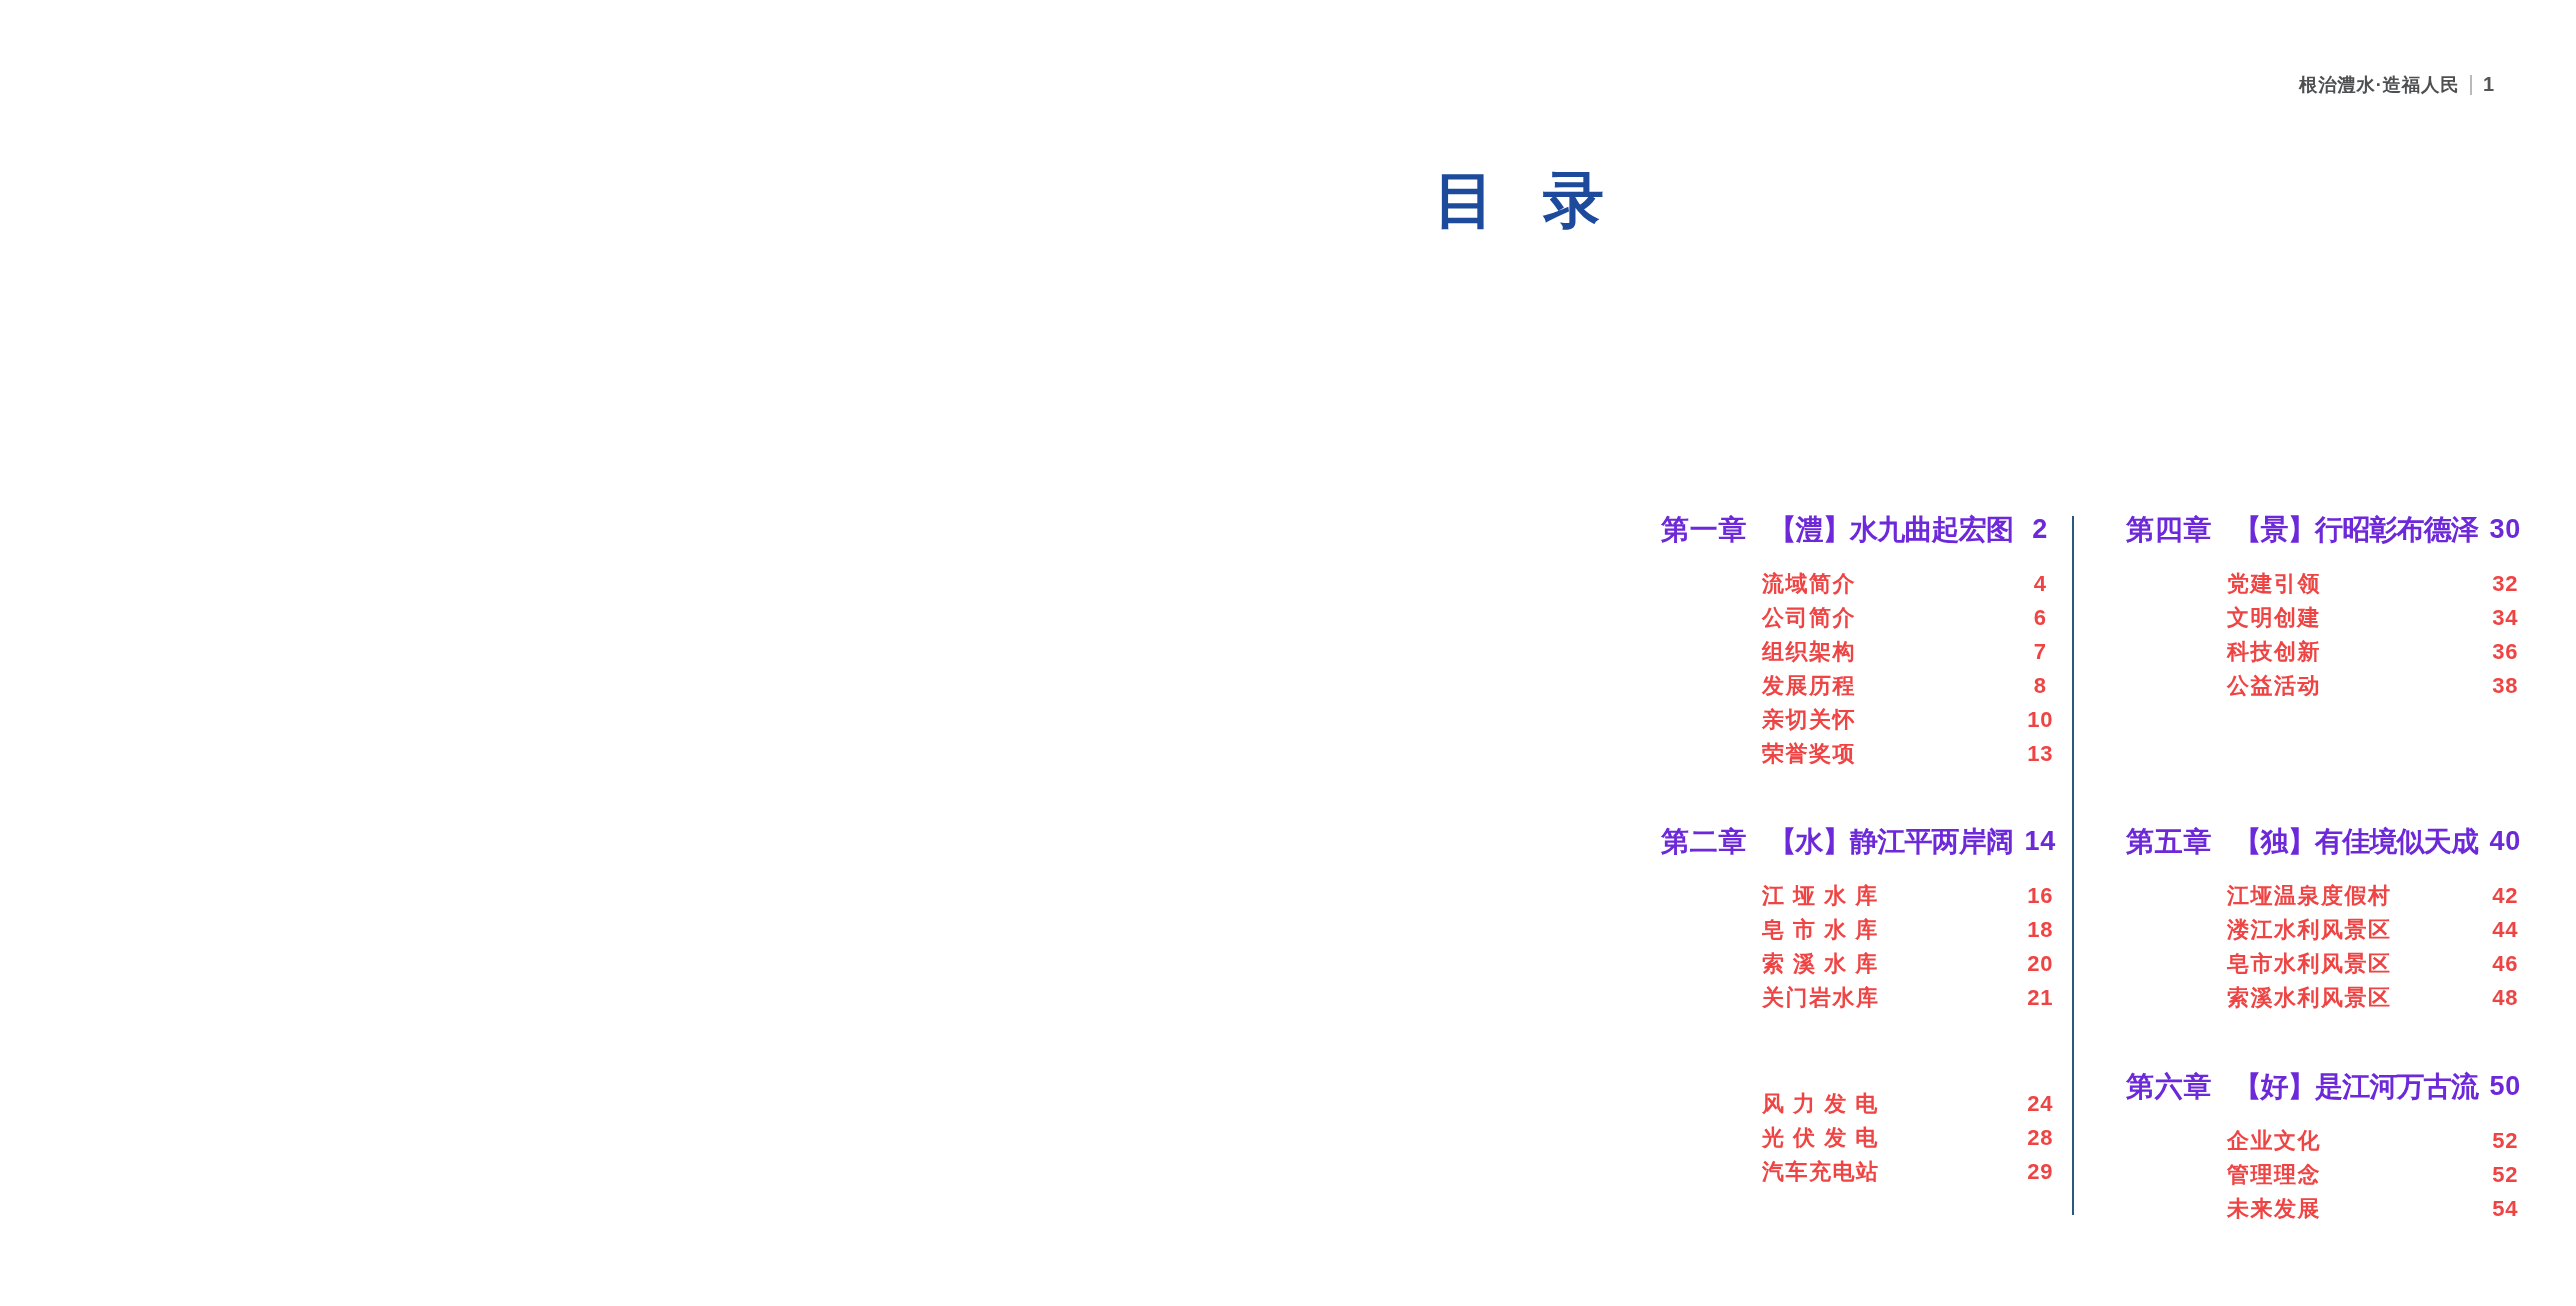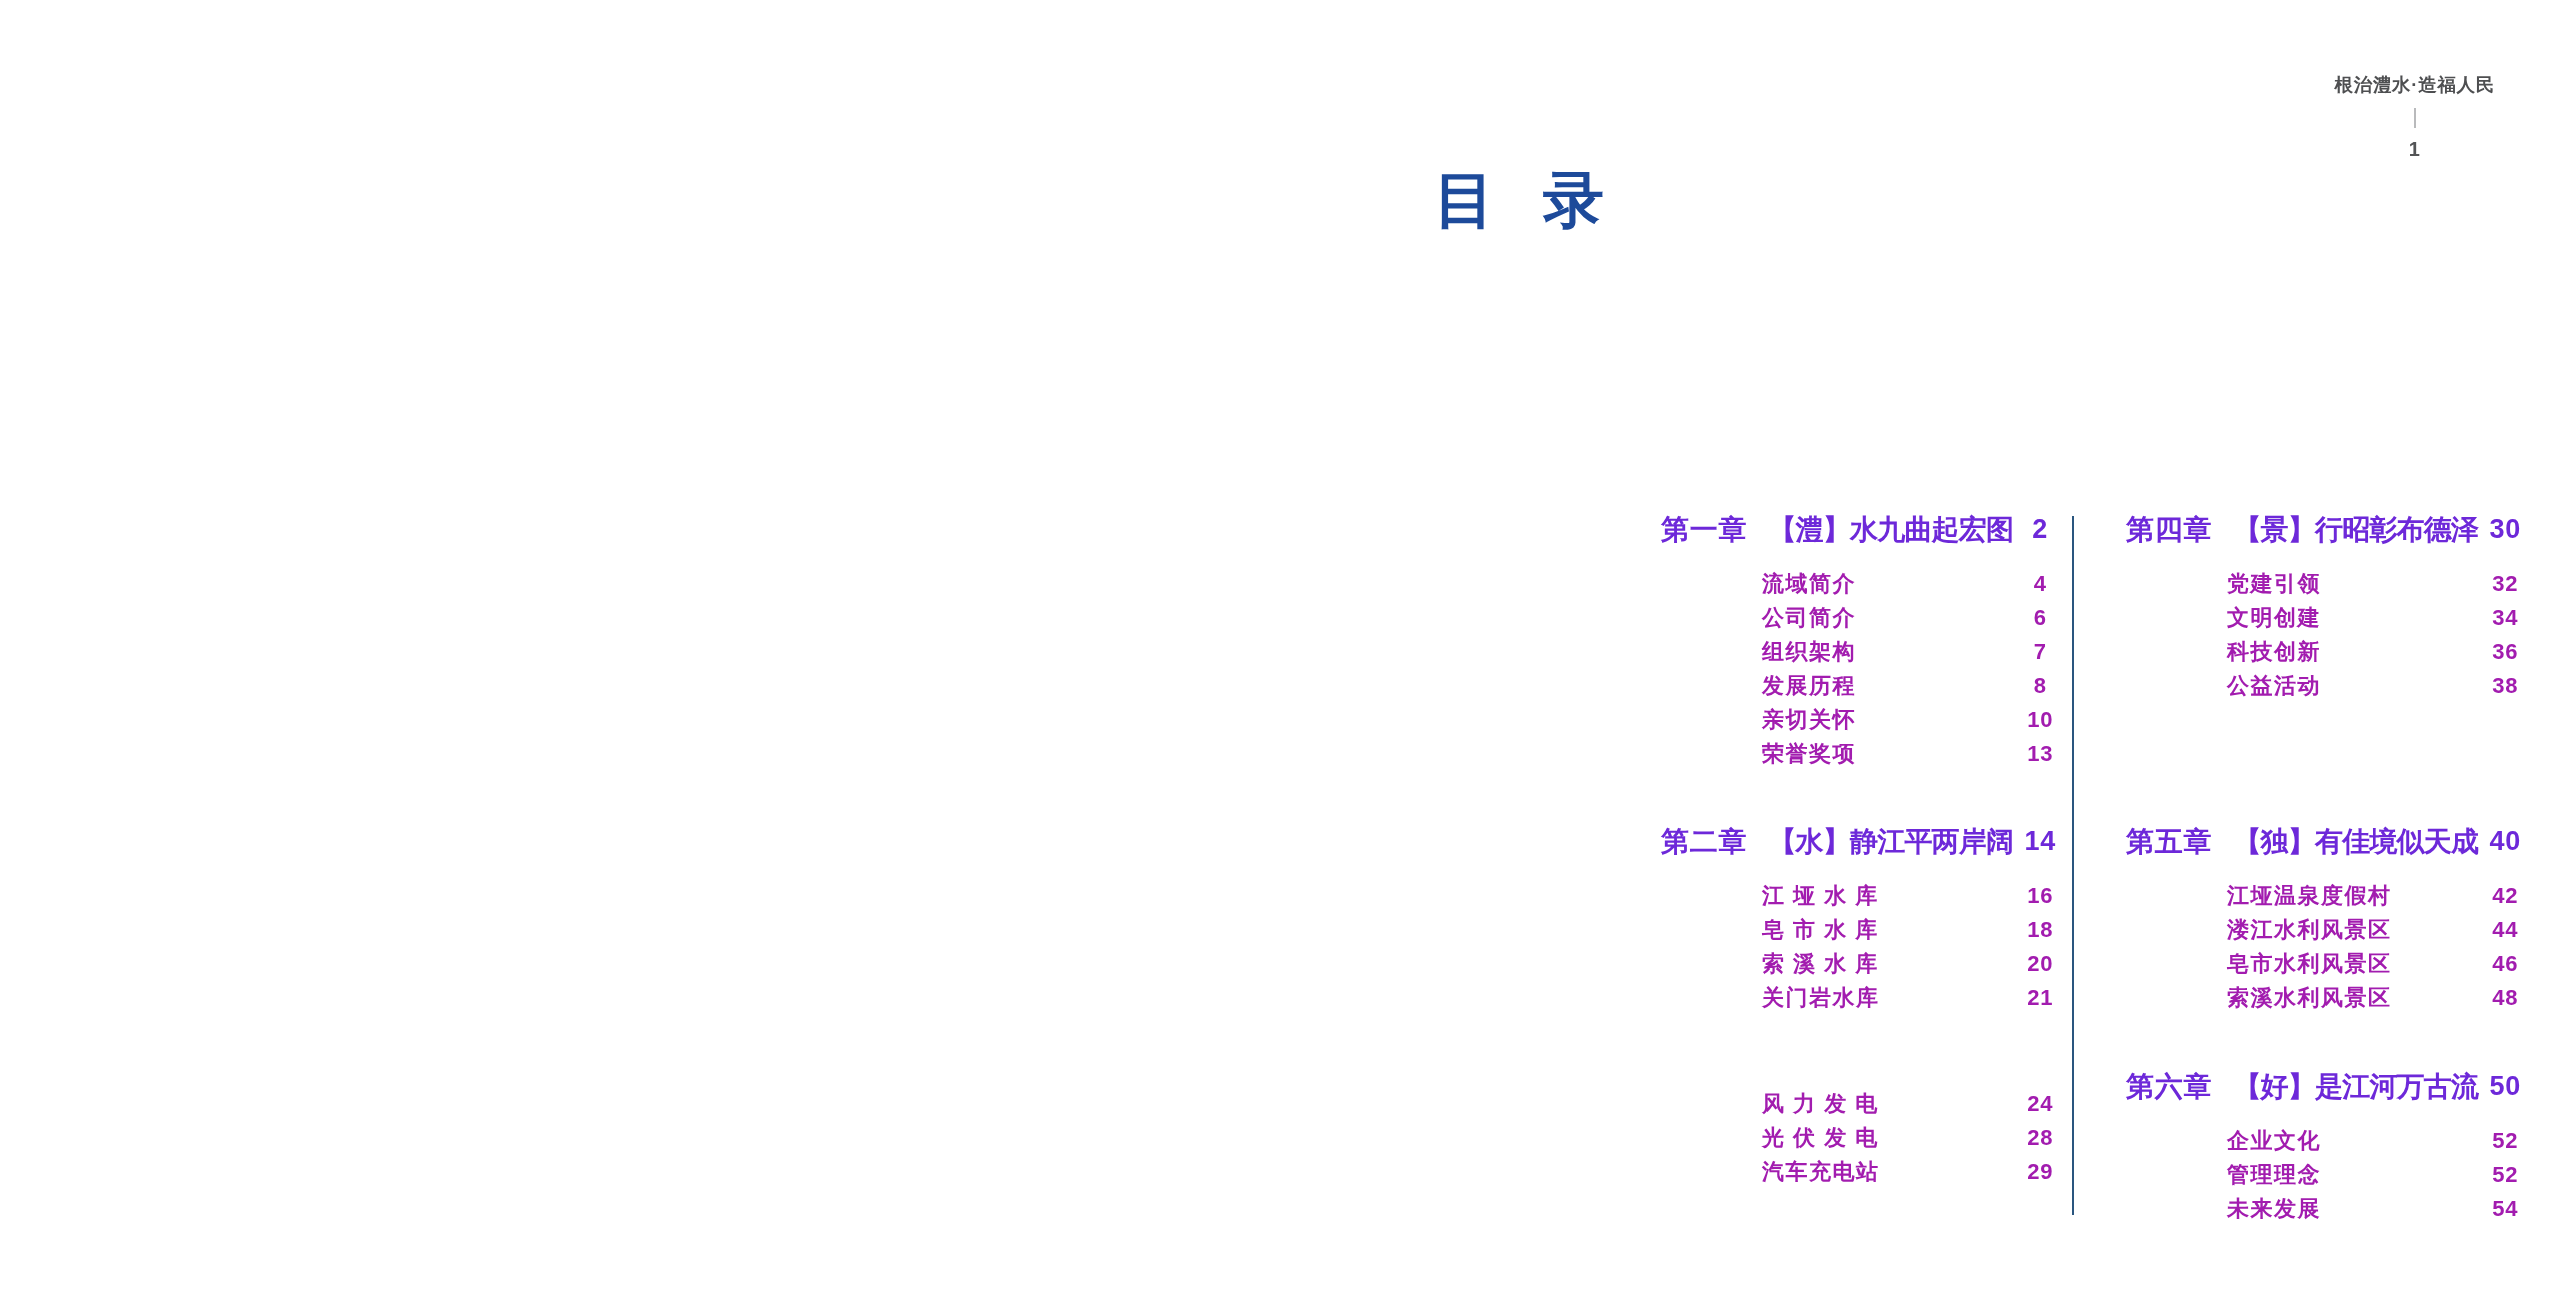--- a/index.html
+++ b/index.html
@@ -17,21 +17,20 @@
     position: absolute;
     top: 72px;
     right: 81px;
     display: flex;
     align-items: center;
     gap: 10.7px;
     color: #4e4f51;
     font-size: 18.4px;
     font-weight: bold;
     letter-spacing: 0.8px;
-    flex-direction: column;
   }
   .page-header .sep {
     width: 2.3px;
     height: 20px;
     background: #b9babc;
   }
   .page-header .pagenum { font-size: 20px; color: #535456; }
 
   
   .page-title {
@@ -86,21 +85,21 @@
     font-size: 27px;
     letter-spacing: 0.8px;
     flex: none;
   }
 
   .items { margin-top: 19px; }
   .item {
     display: flex;
     align-items: center;
     height: 34px;
-    color: #a21caf;
+    color: #ef4444;
     font-weight: bold;
     font-size: 22px;
     white-space: nowrap;
   }
   .item-label { margin-left: 101px; letter-spacing: 1.5px; }
   .item-page {
     margin-left: auto;
     width: 54px;
     text-align: center;
     font-size: 22px;

